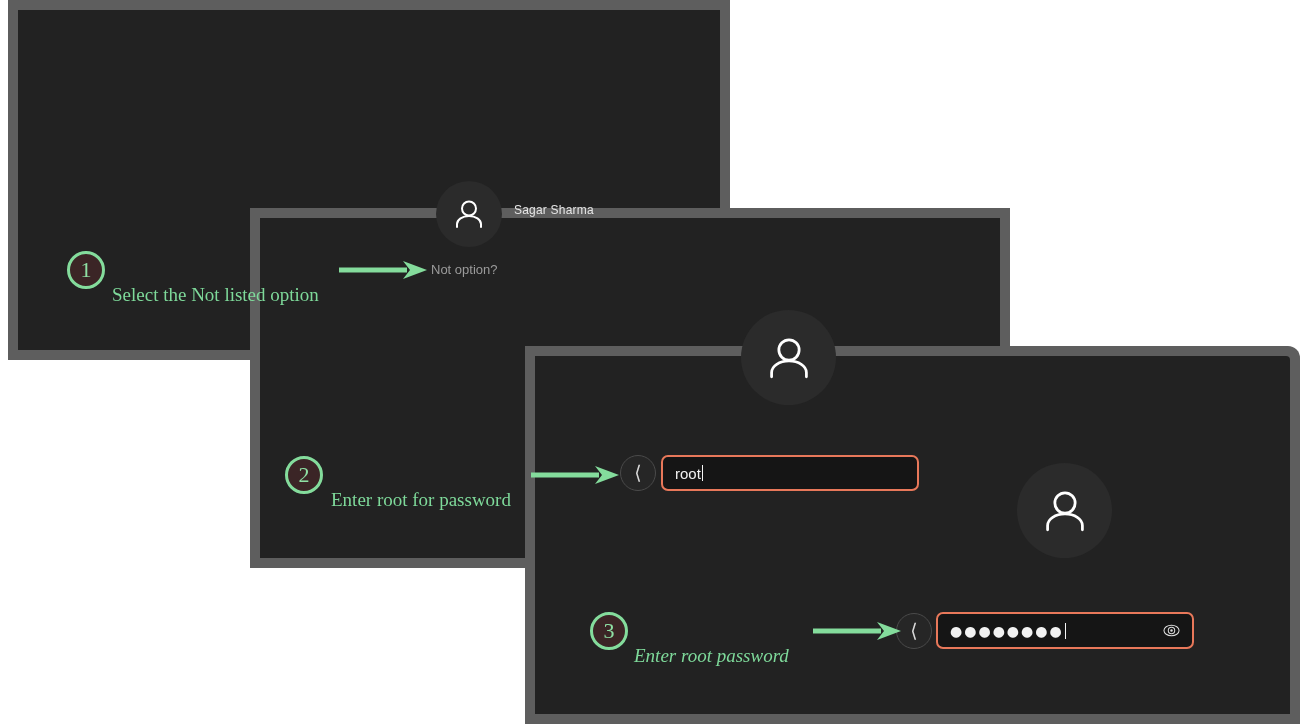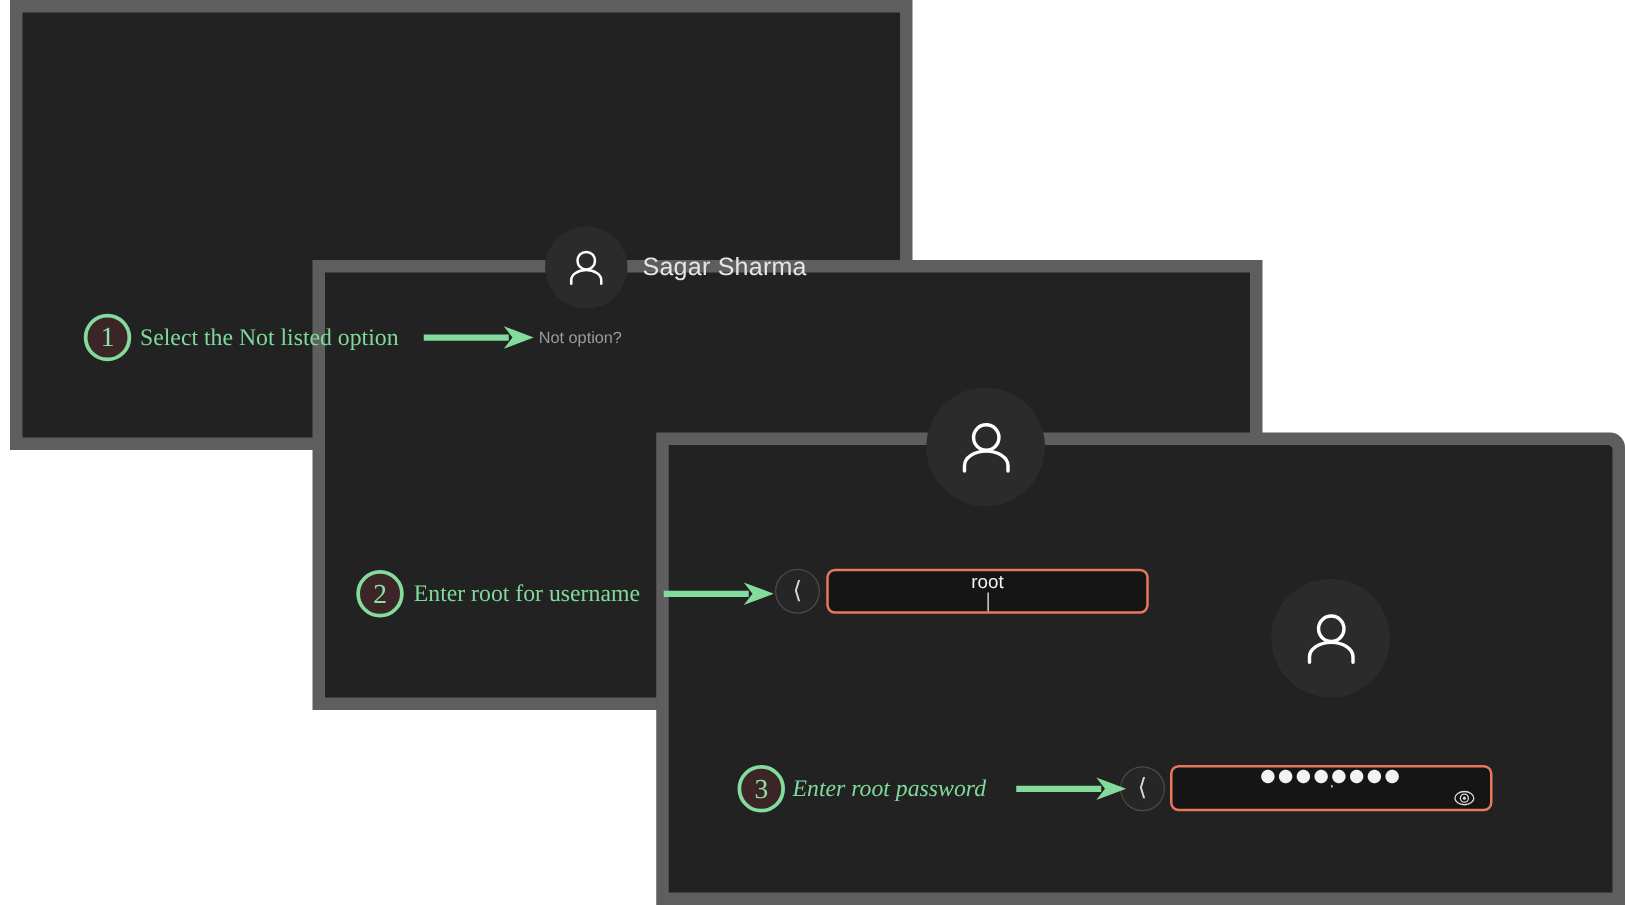--- a/index.html
+++ b/index.html
@@ -57,21 +57,21 @@
   .avatar svg { display: block; }
 
   #avatar-1 { left: 436px; top: 181px; width: 66px; height: 66px; }
   #avatar-2 { left: 741px; top: 310px; width: 95px; height: 95px; }
   #avatar-3 { left: 1017px; top: 463px; width: 95px; height: 95px; }
 
   .user-name {
     position: absolute;
     left: 514px; top: 203px;
     color: #e6e6e6;
-    font-size: 20px;
+    font-size: 12px;
     letter-spacing: .2px;
     white-space: nowrap;
   }
 
   .not-listed {
     position: absolute;
     left: 431px; top: 262px;
     color: #9b9b9b;
     font-size: 13px;
     white-space: nowrap;
@@ -101,21 +101,20 @@
   
   .entry {
     position: absolute;
     box-sizing: border-box;
     background: #151515;
     border: 2px solid #e8785a;
     border-radius: 7px;
     display: flex;
     align-items: center;
     padding: 0 12px;
-    flex-direction: column;
   }
   #username-entry { left: 661px; top: 455px; width: 258px; height: 36px; }
   #password-entry { left: 936px; top: 612px; width: 258px; height: 37px; }
 
   .entry-text {
     color: #f2f2f2;
     font-size: 15px;
     white-space: nowrap;
   }
   .caret {
@@ -154,20 +153,21 @@
     font-family: "Liberation Serif", serif;
     font-size: 22px;
     box-sizing: border-box;
   }
   .step-label {
     position: absolute;
     color: #7ed99a;
     font-family: "Liberation Serif", serif;
     font-size: 19px;
     white-space: nowrap;
+    margin-top: 24px;
   }
   .anno-arrow { position: absolute; }
 
   #badge-1 { left: 67px; top: 251px; }
   #label-1 { left: 112px; top: 260px; }
   #arrow-1 { left: 337px; top: 258px; }
 
   #badge-2 { left: 285px; top: 456px; }
   #label-2 { left: 331px; top: 465px; }
   #arrow-2 { left: 529px; top: 463px; }
@@ -242,21 +242,21 @@
 <div class="step-badge" id="badge-1">1</div>
 <div class="step-label" id="label-1">Select the Not listed option</div>
 <div class="anno-arrow" id="arrow-1">
   <svg width="92" height="24" viewBox="0 0 92 24" aria-hidden="true">
     <line x1="2" y1="12" x2="70" y2="12" stroke="#84dc9c" stroke-width="5"></line>
     <path d="M66 3 L90 12 L66 21 L73 12 Z" fill="#84dc9c"></path>
   </svg>
 </div>
 
 <div class="step-badge" id="badge-2">2</div>
-<div class="step-label" id="label-2">Enter root for username</div>
+<div class="step-label" id="label-2">Enter root for password</div>
 <div class="anno-arrow" id="arrow-2">
   <svg width="92" height="24" viewBox="0 0 92 24" aria-hidden="true">
     <line x1="2" y1="12" x2="70" y2="12" stroke="#84dc9c" stroke-width="5"></line>
     <path d="M66 3 L90 12 L66 21 L73 12 Z" fill="#84dc9c"></path>
   </svg>
 </div>
 
 <div class="step-badge" id="badge-3">3</div>
 <div class="step-label" id="label-3">Enter root password</div>
 <div class="anno-arrow" id="arrow-3">

